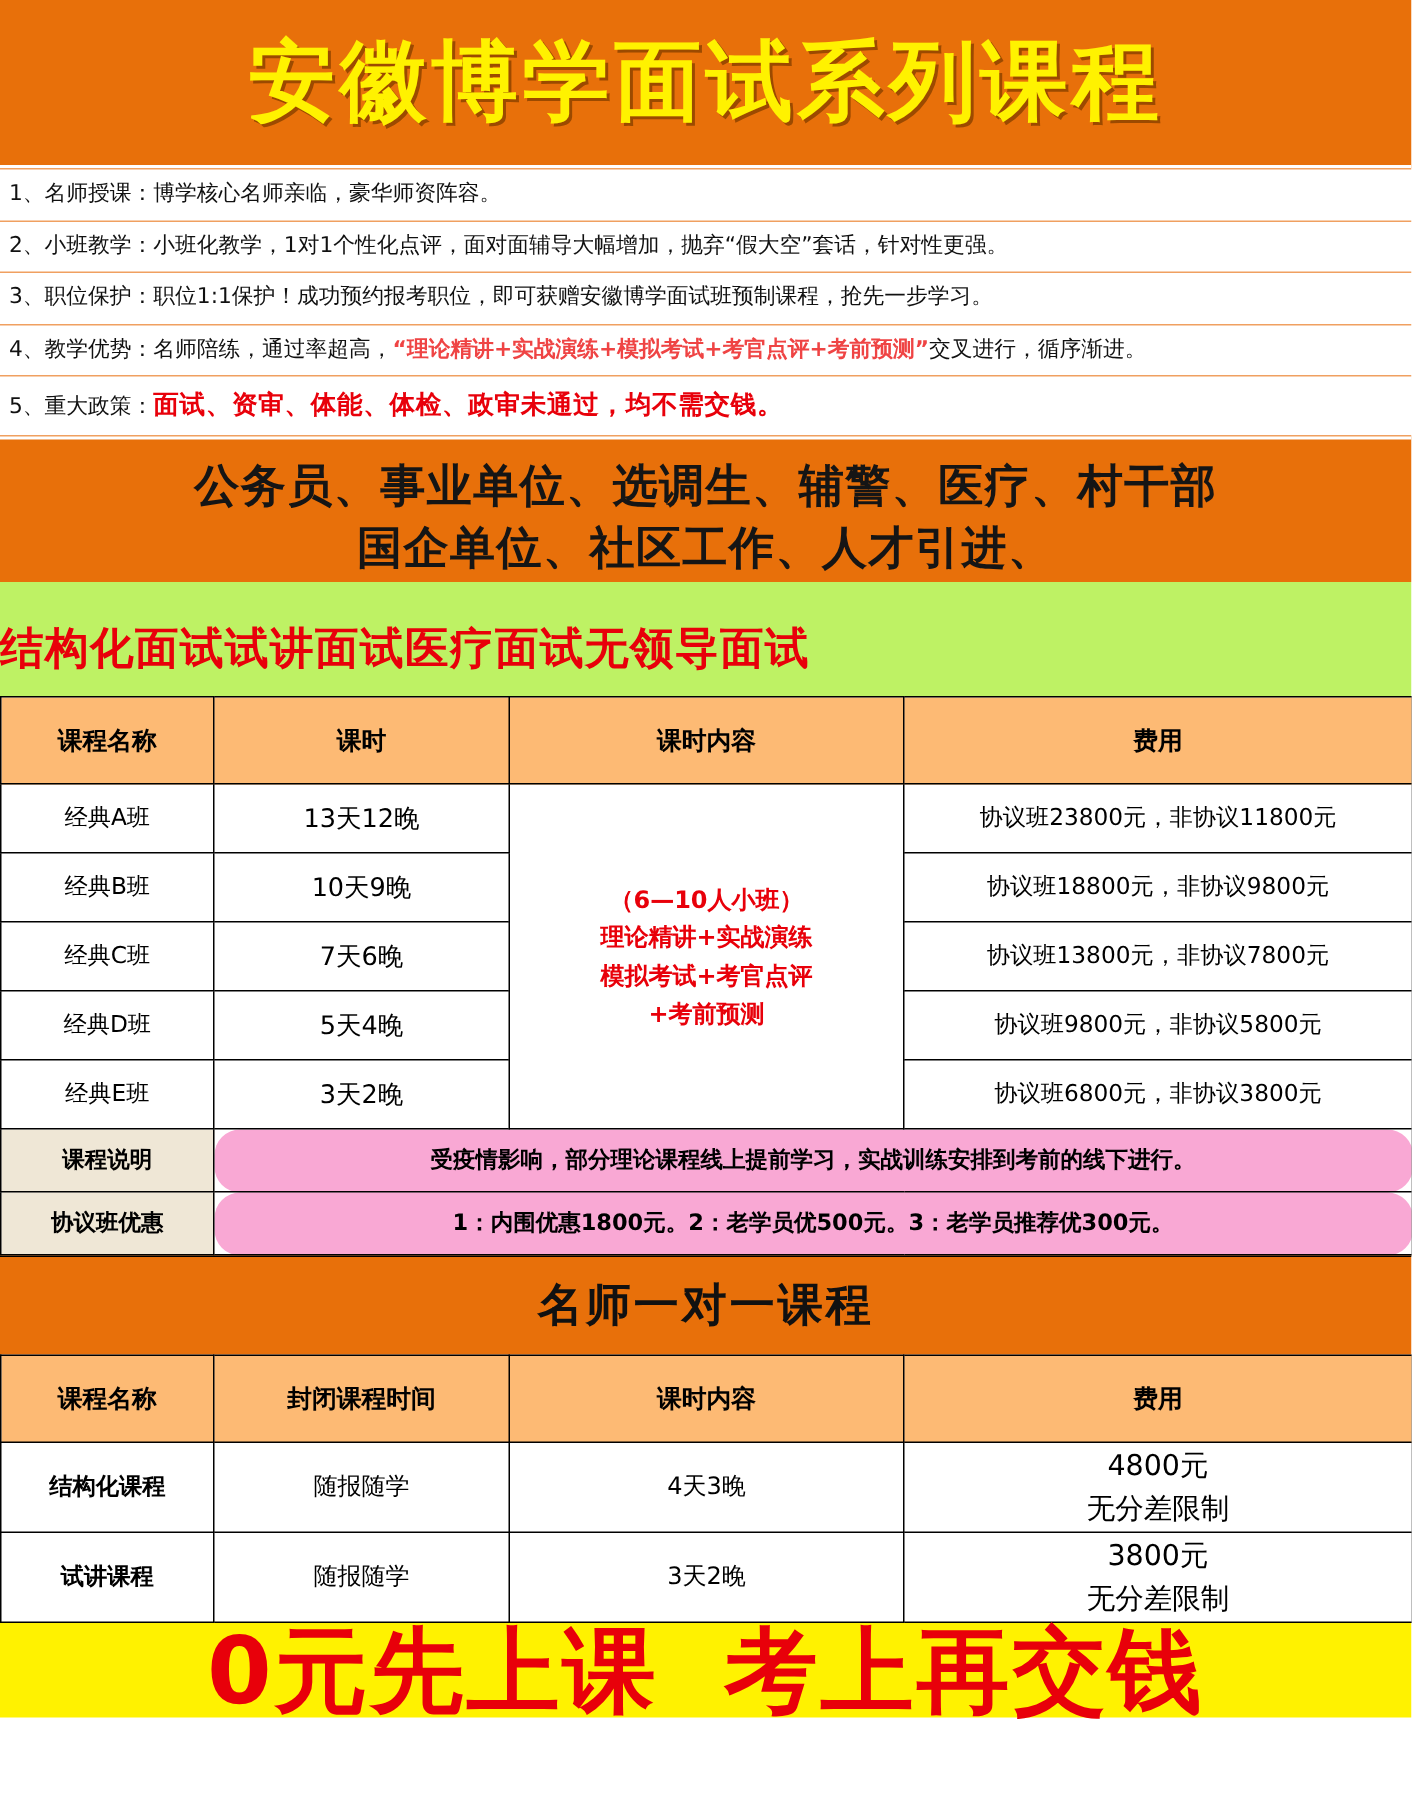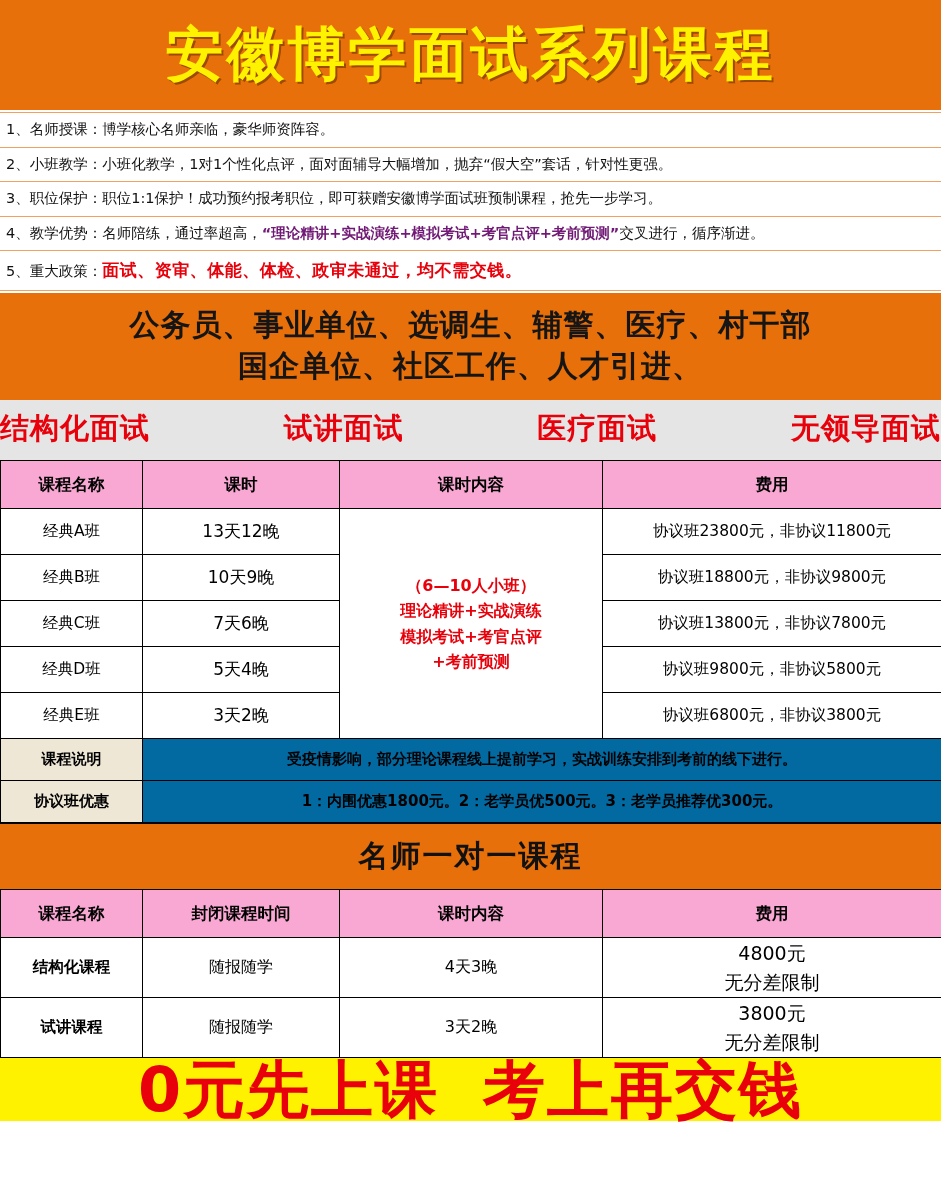--- a/index.html
+++ b/index.html
@@ -46,57 +46,57 @@
     border-bottom: 1px solid #F0A060;
     padding: 7px 6px 7px 6px;
     font-size: 14.5px;
     color: #111111;
     line-height: 1.35;
     white-space: nowrap;
     font-family: "DejaVu Sans", sans-serif;
   }
   .bullet-row:first-child { border-top: 1px solid #F0A060; }
   .bullet-row .hl-red {
-    color: #701a75;
+    color: #ef4444;
     font-weight: bold;
   }
   .bullet-row.policy {
     padding-top: 8px;
     padding-bottom: 8px;
   }
   .bullet-row.policy .policy-text {
     color: #E8000A;
     font-weight: bold;
     font-size: 17px;
     letter-spacing: 0.5px;
   }
 
   
   .cat-band {
     background: #E8700A;
-    padding: 12px 0 14px 0;
+    padding: 12px 0 2px 0;
     text-align: center;
     border-top: 2px solid #ffffff;
   }
   .cat-line {
     color: #151515;
     font-size: 30px;
     font-weight: bold;
     font-family: "DejaVu Sans", sans-serif;
     line-height: 1.35;
     letter-spacing: 1px;
     white-space: nowrap;
   }
 
   
   .types-band {
-    background: #e5e5e5;
-    padding: 9px 0 11px 0;
+    background: #bef264;
+    padding: 25px 0 11px 0;
     display: flex;
-    justify-content: space-between;
+    justify-content: flex-start;
     align-items: center;
   }
   .type-item {
     color: #E8000A;
     font-size: 29px;
     font-weight: bold;
     font-family: "DejaVu Sans", sans-serif;
     white-space: nowrap;
     letter-spacing: 1px;
   }
@@ -115,22 +115,22 @@
     color: #000000;
   }
   .c1 { width: 142px; }
   .c2 { width: 197px; }
   .c3 { width: 263px; }
   .c4 { width: 339px; }
 
   table.grid th {
     font-size: 16.5px;
     font-weight: bold;
-    height: 48px;
-    background: #f9a8d4;
+    height: 58px;
+    background: #fdba74;
   }
   table.grid td.cls-name {
     font-size: 15.5px;
     font-weight: normal;
     height: 46px;
   }
   table.grid td.hours {
     font-size: 17px;
     height: 46px;
   }
@@ -151,23 +151,24 @@
     color: #E8000A;
     font-size: 15px;
     font-weight: bold;
     background: #EFE7D6;
     height: 42px;
   }
   .note-value {
     color: #E8000A;
     font-size: 15px;
     font-weight: bold;
-    background: #0369a1;
+    background: #f9a8d4;
     text-align: center !important;
     height: 42px;
+    border-radius: 17px;
   }
 
   
   .oto-band {
     background: #E8700A;
     height: 66px;
     display: flex;
     align-items: center;
     justify-content: center;
     border-top: 1px solid #000;

